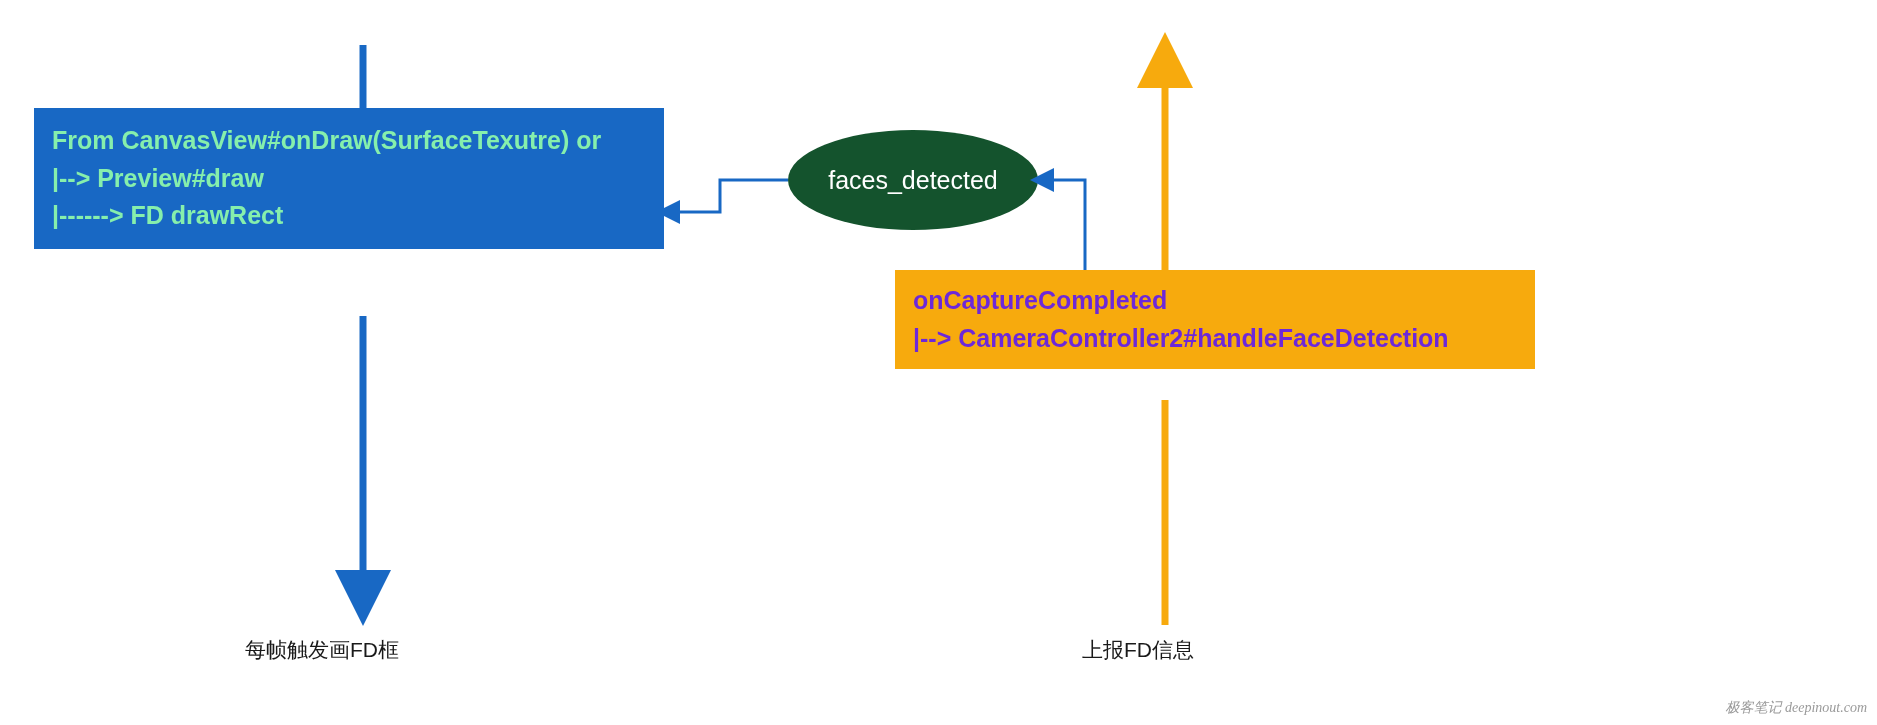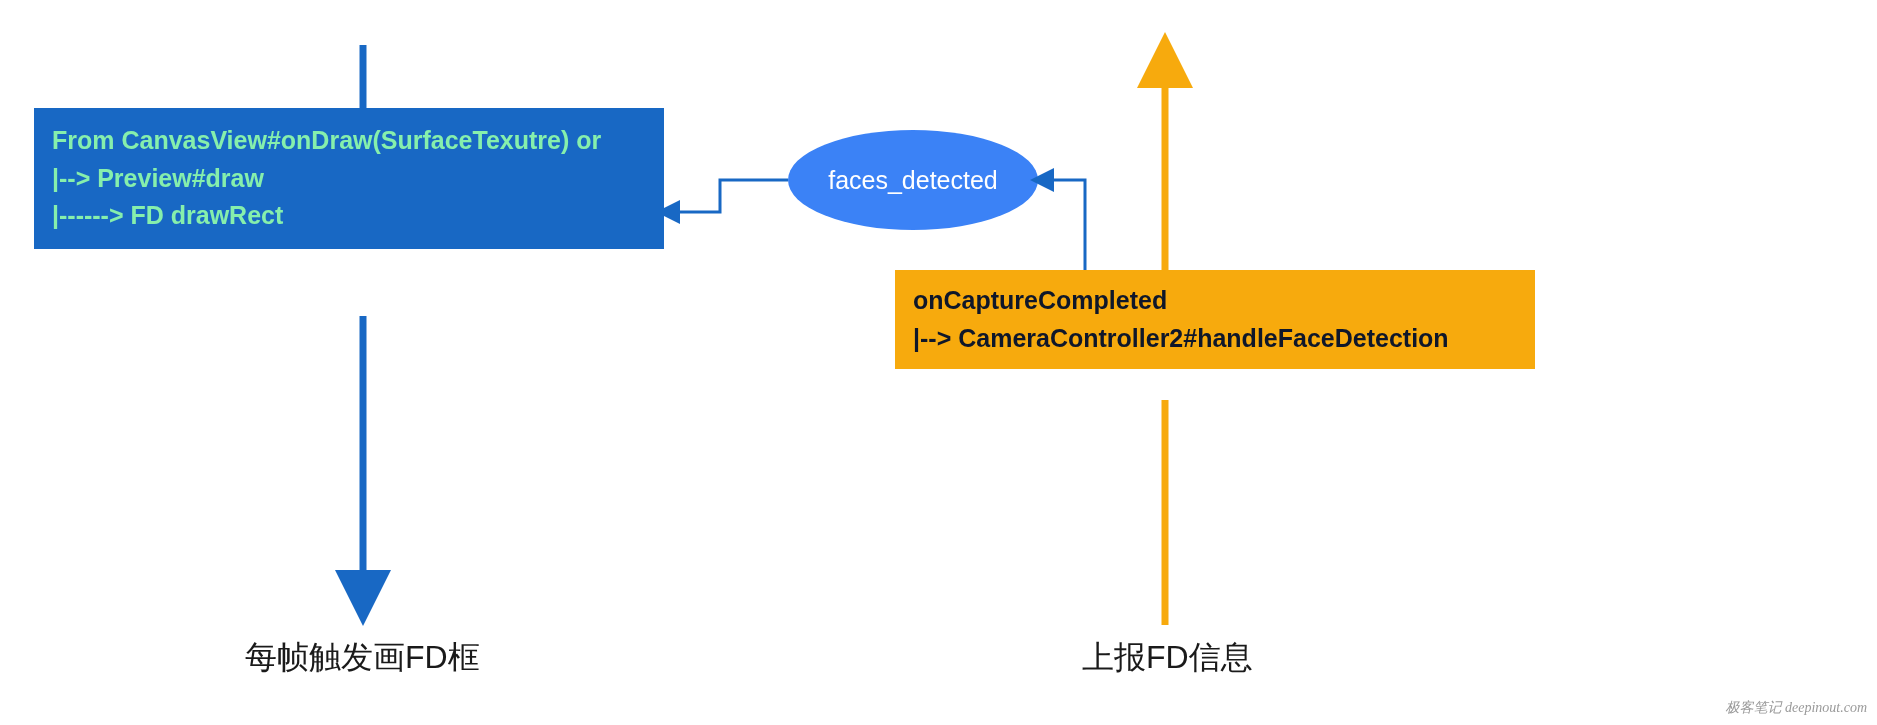--- a/index.html
+++ b/index.html
@@ -23,43 +23,43 @@
     font-size: 25px;
     line-height: 1.5;
     padding: 14px 18px;
   }
   .yellow-box {
     position: absolute;
     left: 895px;
     top: 270px;
     width: 640px;
     background: #f7aa0d;
-    color: #0f172a;
+    color: #6d28d9;
     font-weight: bold;
     font-size: 25px;
     line-height: 1.5;
     padding: 12px 18px;
   }
   .ellipse {
     position: absolute;
     left: 788px;
     top: 130px;
     width: 250px;
     height: 100px;
-    background: #3b82f6;
+    background: #14532d;
     border-radius: 50%;
     color: #ffffff;
     font-size: 25px;
     display: flex;
     align-items: center;
     justify-content: center;
   }
   .caption {
     position: absolute;
-    font-size: 32px;
+    font-size: 21px;
     color: #1a1a1a;
   }
   .caption.left { left: 245px; top: 636px; }
   .caption.right { left: 1082px; top: 636px; }
   .watermark {
     position: absolute;
     right: 10px;
     bottom: 8px;
     font-size: 14px;
     color: #9a9a9a;

